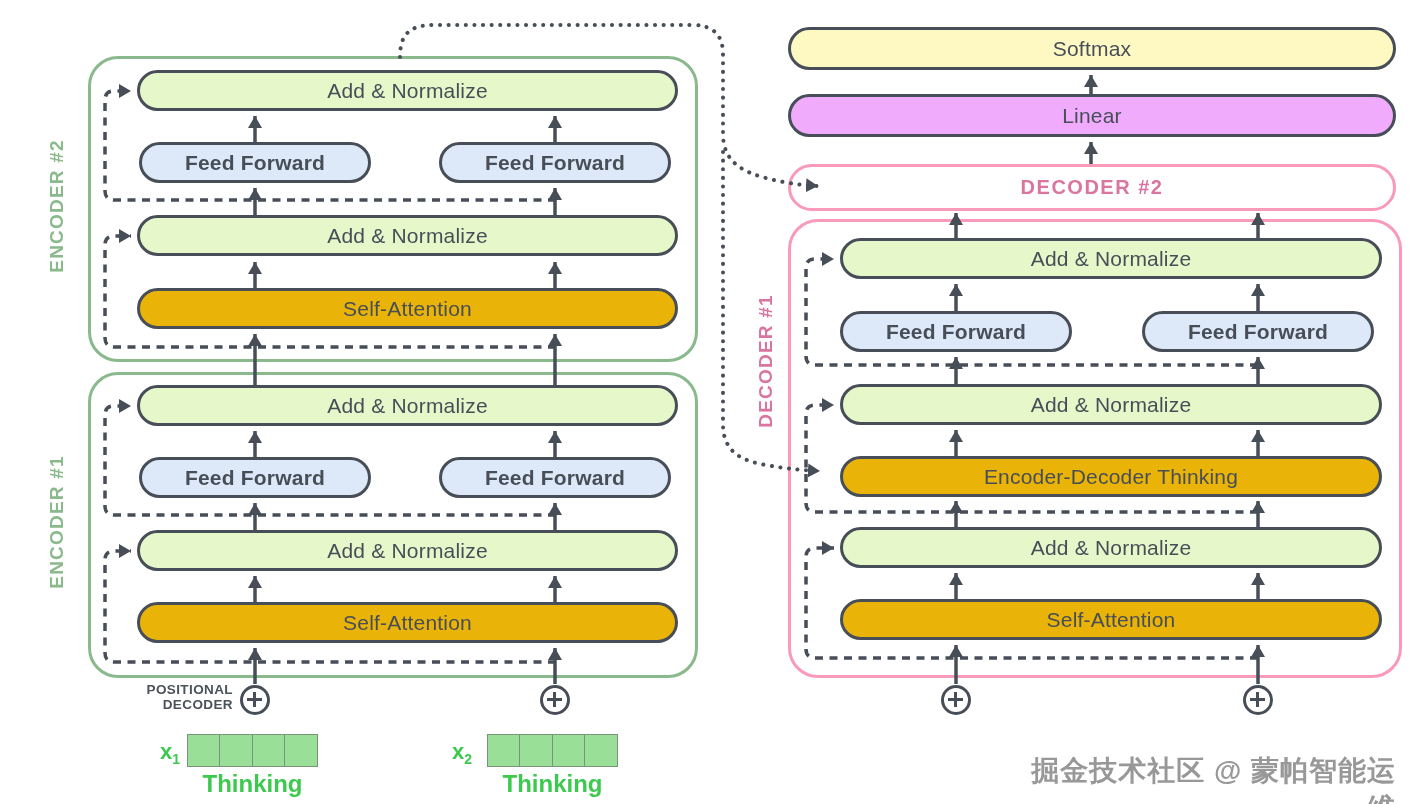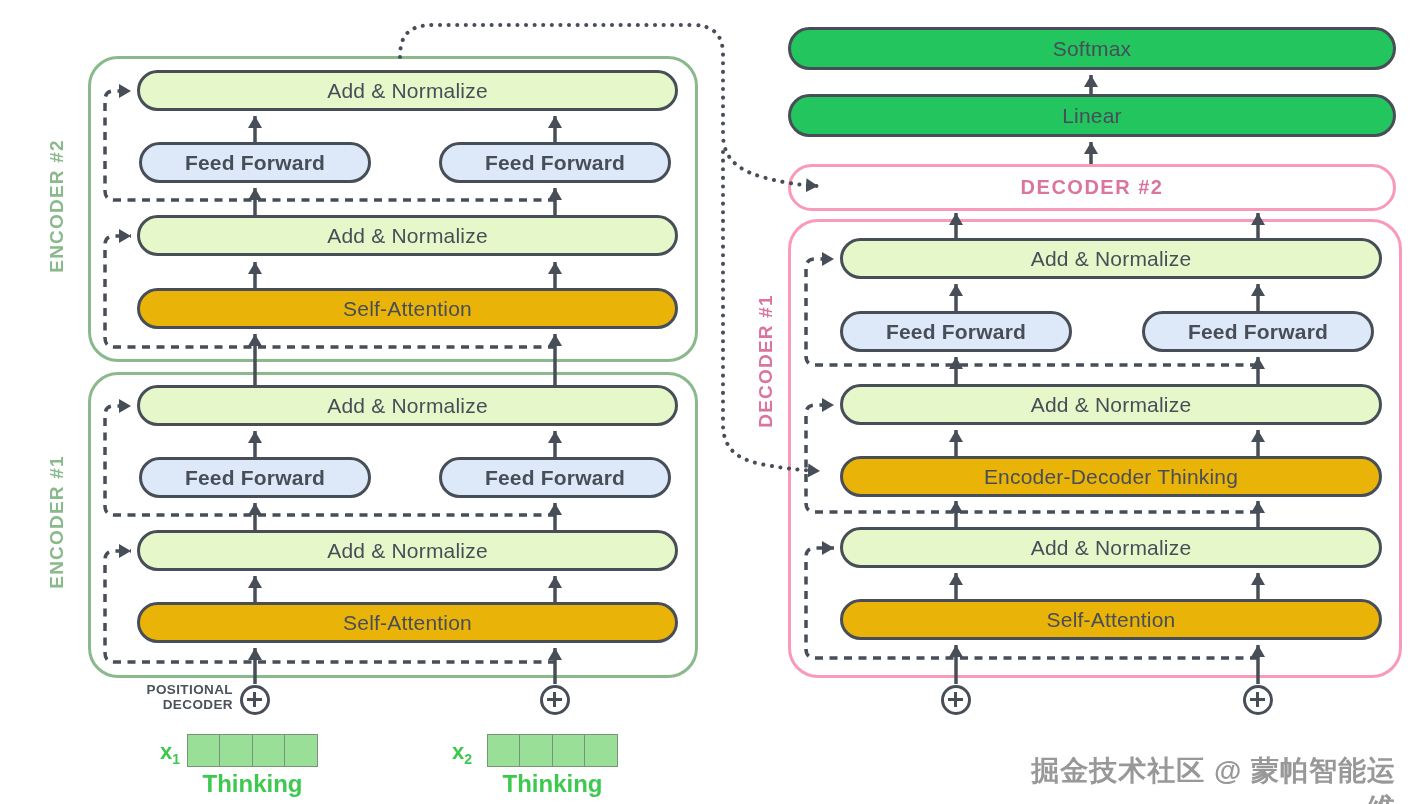--- a/index.html
+++ b/index.html
@@ -13,22 +13,22 @@
   .container.pink{border:3px solid #f99ab9;}
   
   .node{
     position:absolute;display:flex;align-items:center;justify-content:center;
     border:3.5px solid #474e58;border-radius:24px;box-sizing:border-box;
     font-size:21px;color:#474e58;letter-spacing:.2px;background:#fff;
   }
   .node.green{background:#e6f8ca;}
   .node.blue{background:#dde9f8;font-weight:bold;}
   .node.orange{background:#eab308;}
-  .node.salmon{background:#22c55e;}
-  .node.purple{background:#22c55e;}
+  .node.salmon{background:#fef9c3;}
+  .node.purple{background:#f0abfc;}
   .node.outline-pink{border:3px solid #f99ab9;color:#d9759f;font-weight:bold;letter-spacing:1.5px;font-size:20px;background:#fff;}
   
   .vlabel{
     position:absolute;width:300px;height:30px;display:flex;align-items:center;justify-content:center;
     font-size:19px;font-weight:bold;letter-spacing:1.2px;transform:rotate(-90deg);
   }
   .vlabel.green{color:#8ab98c;}
   .vlabel.pink{color:#d9759f;}
   
   svg.overlay{position:absolute;left:0;top:0;z-index:5;pointer-events:none;}

